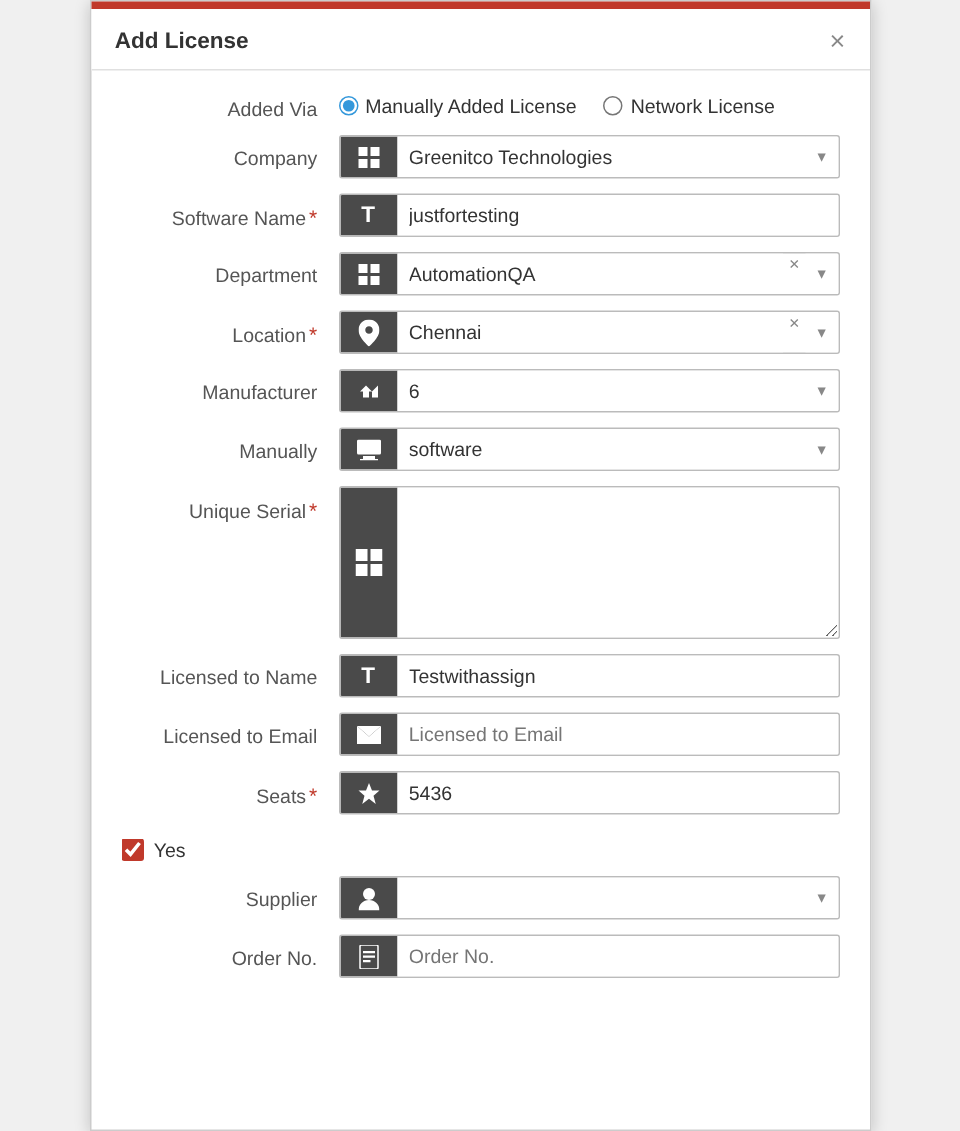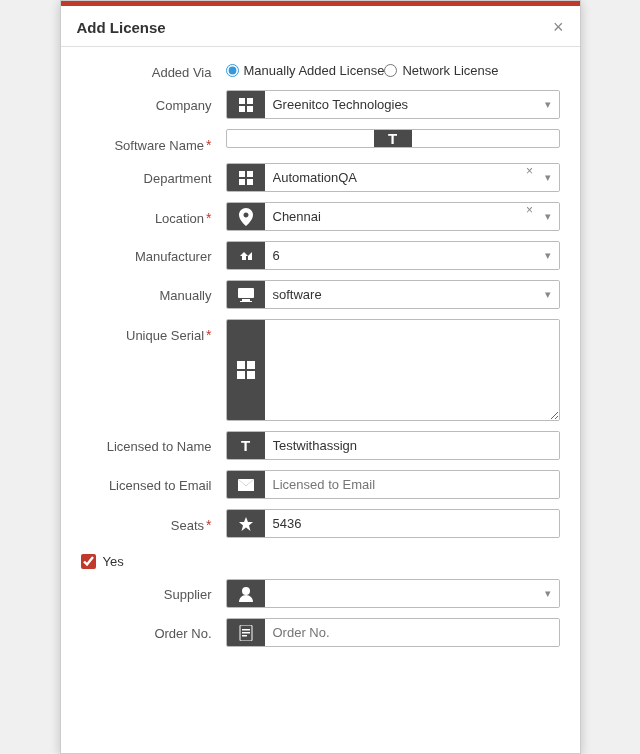--- a/index.html
+++ b/index.html
@@ -115,20 +115,21 @@
     .clear-btn {
       color: #888;
       padding: 0 4px;
       font-size: 12px;
       cursor: pointer;
     }
     
     .radio-group {
       display: flex;
       align-items: center;
+      gap: 18px;
       padding-top: 6px;
     }
     .radio-item {
       display: flex;
       align-items: center;
       gap: 5px;
       font-size: 13px;
       color: #333;
       cursor: pointer;
     }
@@ -212,20 +213,21 @@
       </div>
     </div>
 
     <div class="form-row">
       <div class="form-label">
         <span>Software Name</span><span class="required">*</span>
       </div>
       <div class="form-control-wrap">
         <div class="input-group">
           <div class="input-icon" style="font-weight:bold;font-size:15px;">T</div>
+          <input class="input-field" type="text" value="justfortesting" style="">
         </div>
       </div>
     </div>
 
     <div class="form-row">
       <div class="form-label">Department</div>
       <div class="form-control-wrap">
         <div class="input-group">
           <div class="input-icon">
             <svg width="16" height="16" viewBox="0 0 16 16" fill="white">

